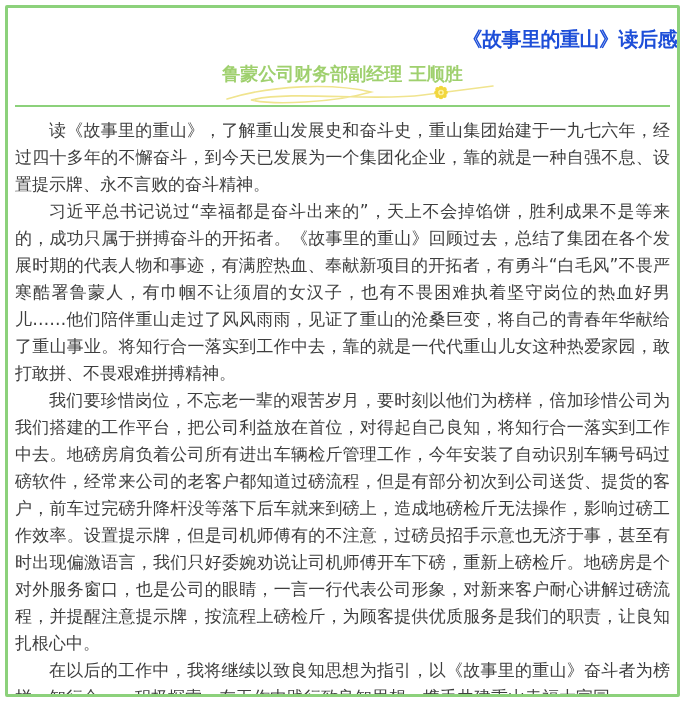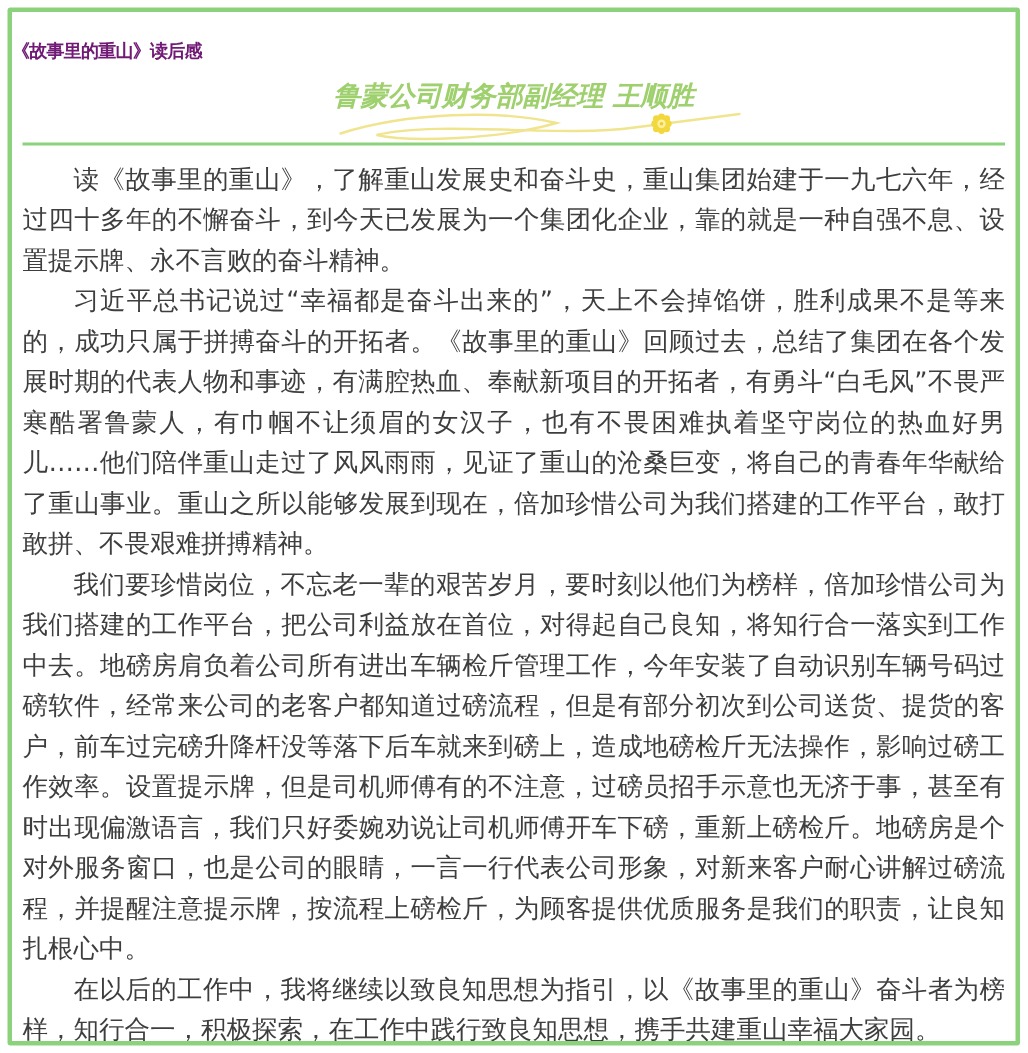--- a/index.html
+++ b/index.html
@@ -14,33 +14,32 @@
     position: absolute;
     left: 5px; top: 5px; right: 5px; bottom: 5px;
     border: 3px solid #8cd17b;
     border-radius: 2px;
     background: #ffffff;
     overflow: hidden;
     box-sizing: border-box;
   }
   .doc-title {
     margin: 18px 0 0 0;
-    text-align: left;
-    color: #701a75;
-    font-size: 12px;
+    text-align: right;
+    color: #1d4ed8;
+    font-size: 20px;
     font-weight: bold;
     letter-spacing: -0.5px;
   }
   .doc-author {
     margin: 9px 0 0 0;
     text-align: center;
     color: #9fd06e;
     font-size: 18px;
     font-weight: bold;
-    font-style: italic;
   }
   .deco-wrap {
     height: 22px;
     margin-top: -4px;
     text-align: center;
   }
   .deco-wrap svg {
     display: inline-block;
     transform: translateX(18px);
   }
@@ -91,18 +90,18 @@
         <circle cx="220" cy="10.5" r="2.8" fill="#fcf09a"></circle>
         <circle cx="220" cy="10.5" r="1.2" fill="#eccb33"></circle>
       </g>
     </svg>
   </div>
 
   <hr class="separator">
 
   <div class="content">
     <p>读《故事里的重山》，了解重山发展史和奋斗史，重山集团始建于一九七六年，经过四十多年的不懈奋斗，到今天已发展为一个集团化企业，靠的就是一种自强不息、设置提示牌、永不言败的奋斗精神。</p>
-    <p>习近平总书记说过“幸福都是奋斗出来的”，天上不会掉馅饼，胜利成果不是等来的，成功只属于拼搏奋斗的开拓者。《故事里的重山》回顾过去，总结了集团在各个发展时期的代表人物和事迹，有满腔热血、奉献新项目的开拓者，有勇斗“白毛风”不畏严寒酷署鲁蒙人，有巾帼不让须眉的女汉子，也有不畏困难执着坚守岗位的热血好男儿……他们陪伴重山走过了风风雨雨，见证了重山的沧桑巨变，将自己的青春年华献给了重山事业。重山之所以能够发展到现在，倍加珍惜公司为我们搭建的工作平台，敢打敢拼、不畏艰难拼搏精神。</p>
+    <p>习近平总书记说过“幸福都是奋斗出来的”，天上不会掉馅饼，胜利成果不是等来的，成功只属于拼搏奋斗的开拓者。《故事里的重山》回顾过去，总结了集团在各个发展时期的代表人物和事迹，有满腔热血、奉献新项目的开拓者，有勇斗“白毛风”不畏严寒酷署鲁蒙人，有巾帼不让须眉的女汉子，也有不畏困难执着坚守岗位的热血好男儿……他们陪伴重山走过了风风雨雨，见证了重山的沧桑巨变，将自己的青春年华献给了重山事业。将知行合一落实到工作中去，靠的就是一代代重山儿女这种热爱家园，敢打敢拼、不畏艰难拼搏精神。</p>
     <p>我们要珍惜岗位，不忘老一辈的艰苦岁月，要时刻以他们为榜样，倍加珍惜公司为我们搭建的工作平台，把公司利益放在首位，对得起自己良知，将知行合一落实到工作中去。地磅房肩负着公司所有进出车辆检斤管理工作，今年安装了自动识别车辆号码过磅软件，经常来公司的老客户都知道过磅流程，但是有部分初次到公司送货、提货的客户，前车过完磅升降杆没等落下后车就来到磅上，造成地磅检斤无法操作，影响过磅工作效率。设置提示牌，但是司机师傅有的不注意，过磅员招手示意也无济于事，甚至有时出现偏激语言，我们只好委婉劝说让司机师傅开车下磅，重新上磅检斤。地磅房是个对外服务窗口，也是公司的眼睛，一言一行代表公司形象，对新来客户耐心讲解过磅流程，并提醒注意提示牌，按流程上磅检斤，为顾客提供优质服务是我们的职责，让良知扎根心中。</p>
     <p>在以后的工作中，我将继续以致良知思想为指引，以《故事里的重山》奋斗者为榜样，知行合一，积极探索，在工作中践行致良知思想，携手共建重山幸福大家园。</p>
   </div>
 
 </div>
 
 </body></html>

